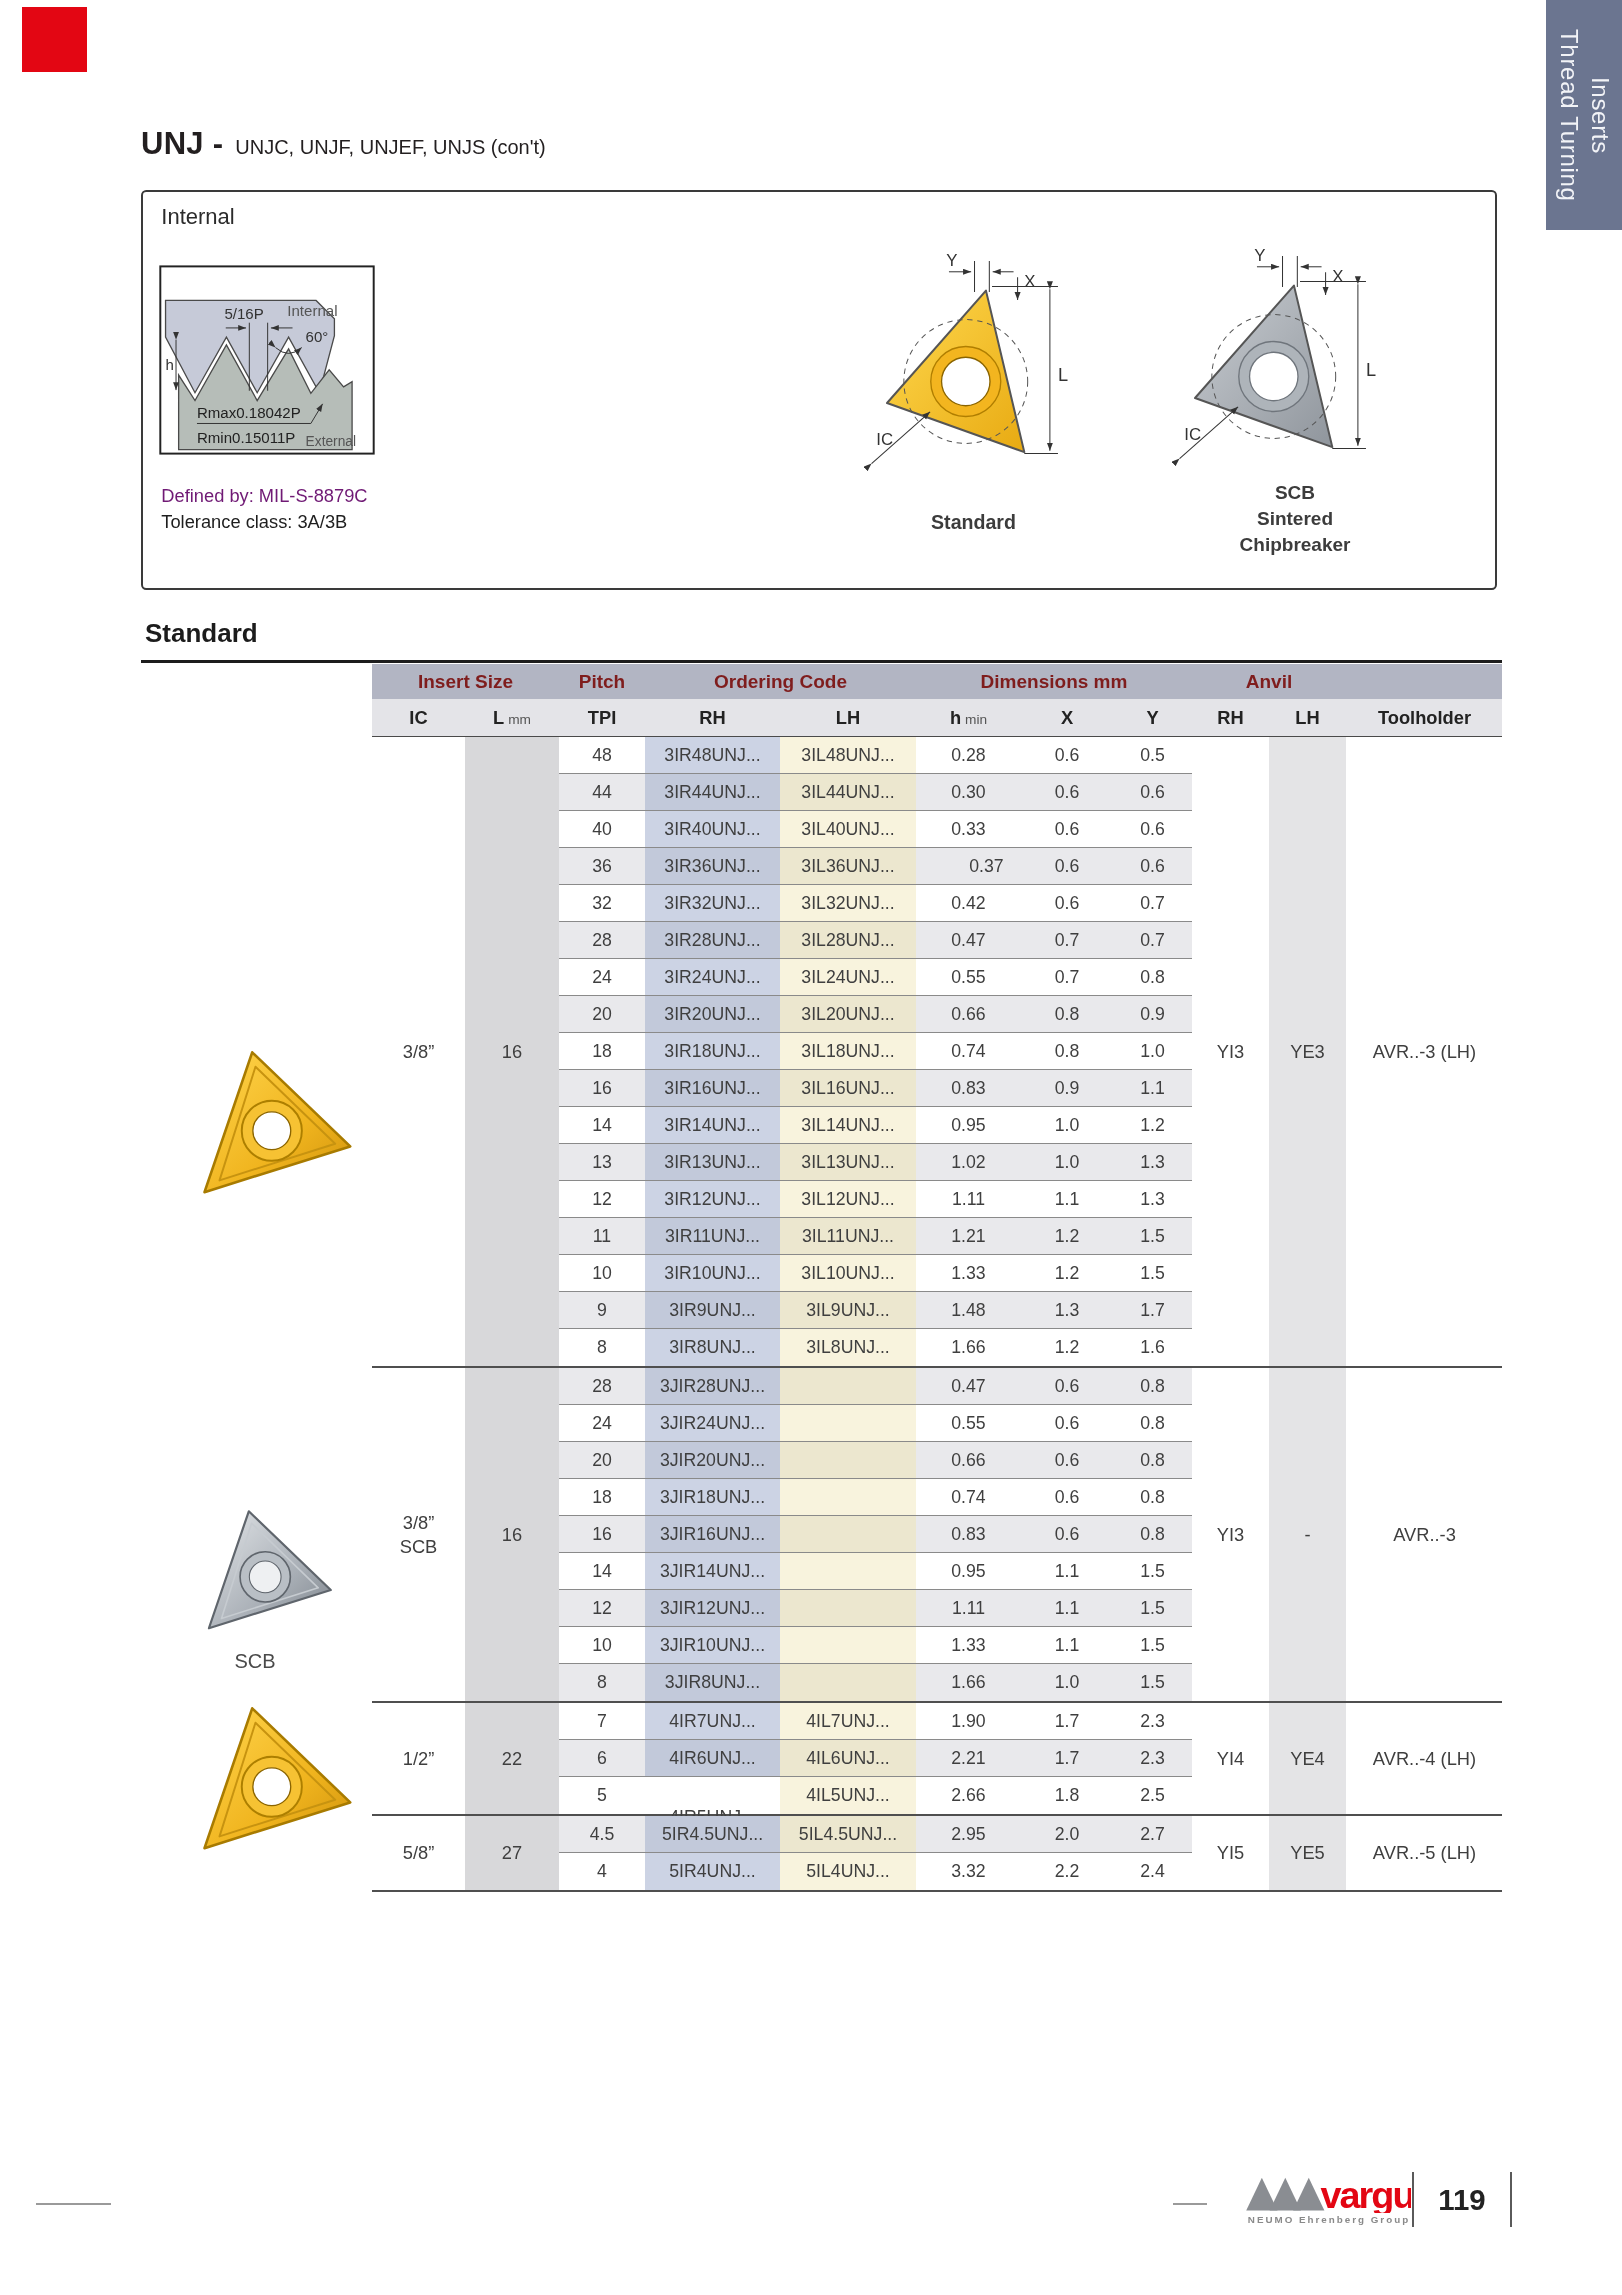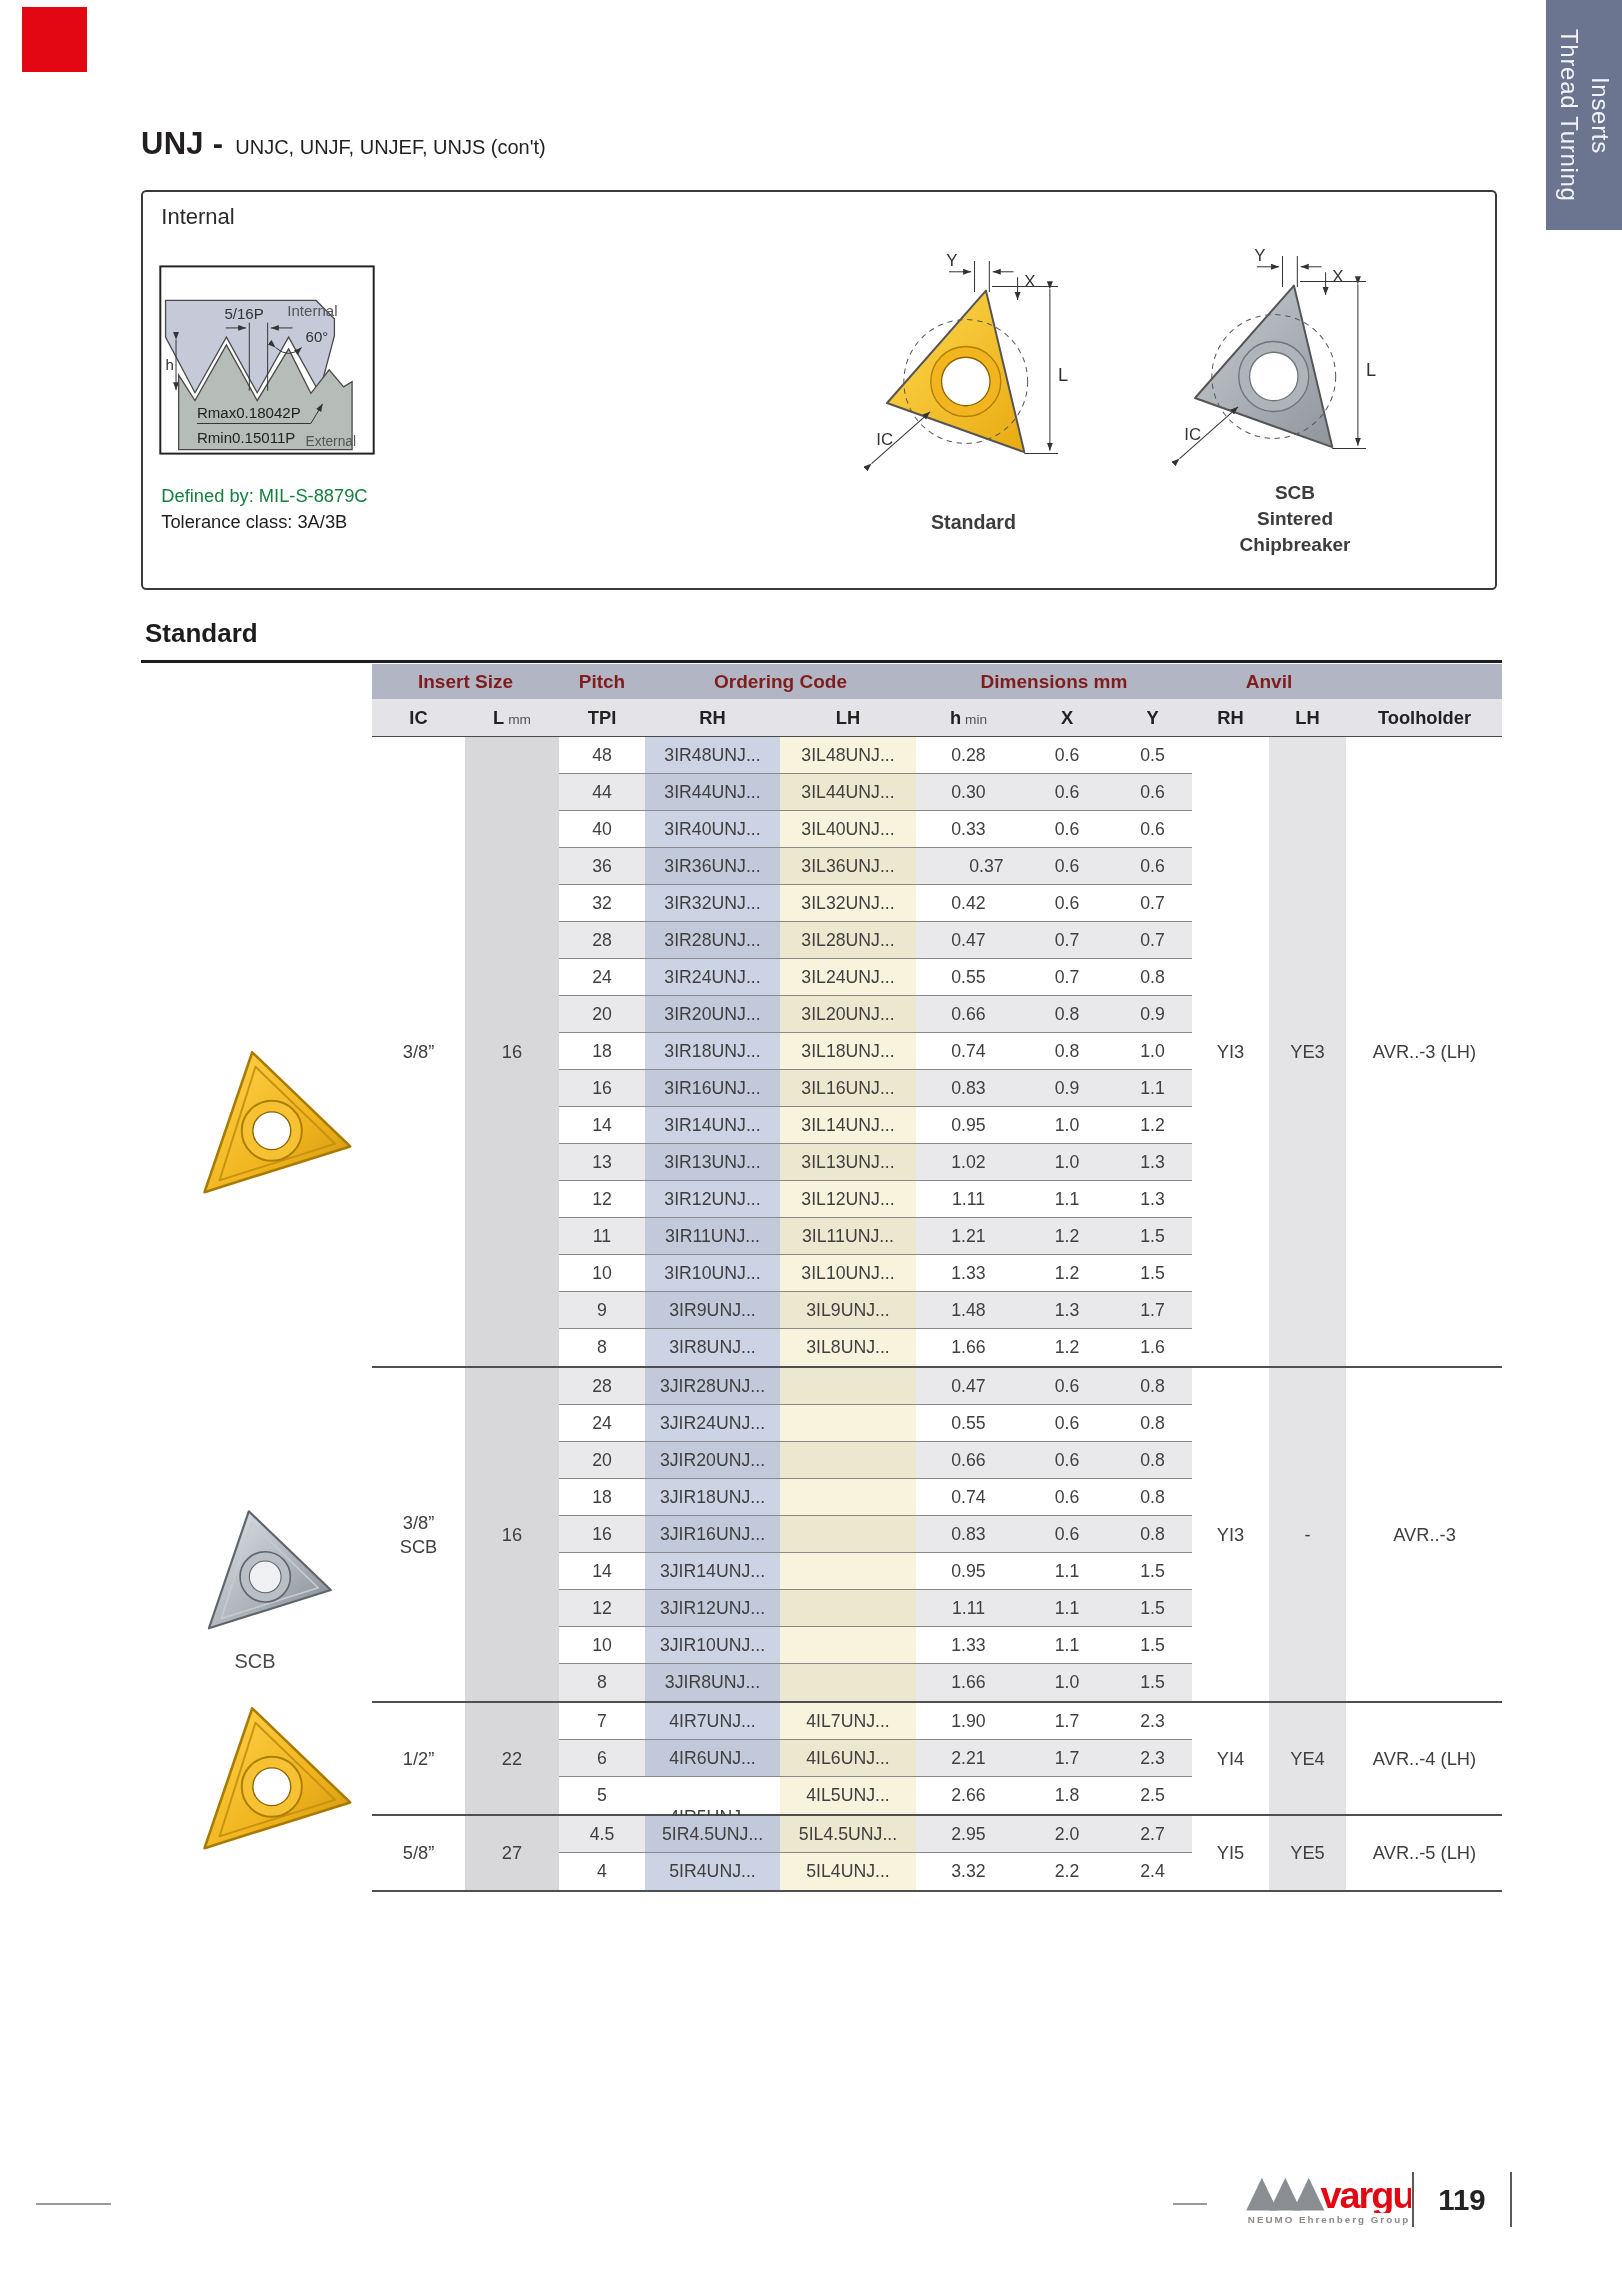--- a/index.html
+++ b/index.html
@@ -11,21 +11,21 @@
             display:flex;flex-direction:row;align-items:center;justify-content:center;gap:3.9px;}
   .side-tab span{writing-mode:vertical-rl;font-size:24px;color:#f2f3f7;letter-spacing:0.7px;}
   
   .title{position:absolute;left:141px;top:126px;display:flex;align-items:baseline;gap:11.8px;}
   .title .main{font-size:31px;font-weight:bold;letter-spacing:0.3px;color:#231f20;}
   .title .sub{font-size:20px;color:#231f20;}
   
   .internal-box{position:absolute;left:141px;top:190px;width:1356px;height:400px;
                 border:2px solid #3a3a3a;border-radius:5.2px;box-sizing:border-box;}
   .internal-title{position:absolute;left:18.3px;top:11.8px;font-size:22px;color:#2b2b2b;}
-  .defined{position:absolute;left:18.3px;top:293px;font-size:18.3px;color:#15803d;}
+  .defined{position:absolute;left:18.3px;top:293px;font-size:18.3px;color:#701a75;}
   .tolerance{position:absolute;left:18.3px;top:319px;font-size:18.3px;color:#1e1e1e;}
   .thread-svg{position:absolute;left:15.7px;top:73px;}
   .std-svg{position:absolute;left:705px;top:56px;}
   .scb-svg{position:absolute;left:1013px;top:51px;}
   .std-caption{position:absolute;left:739px;top:319px;width:183px;text-align:center;
                font-size:19.6px;font-weight:bold;color:#3c3c3c;}
   .scb-caption{position:absolute;left:1054px;top:288px;width:196px;text-align:center;
                font-size:19px;font-weight:bold;color:#3c3c3c;line-height:26px;}
   
   .std-heading{position:absolute;left:145px;top:618px;font-size:26px;font-weight:bold;color:#1c1c1c;}

